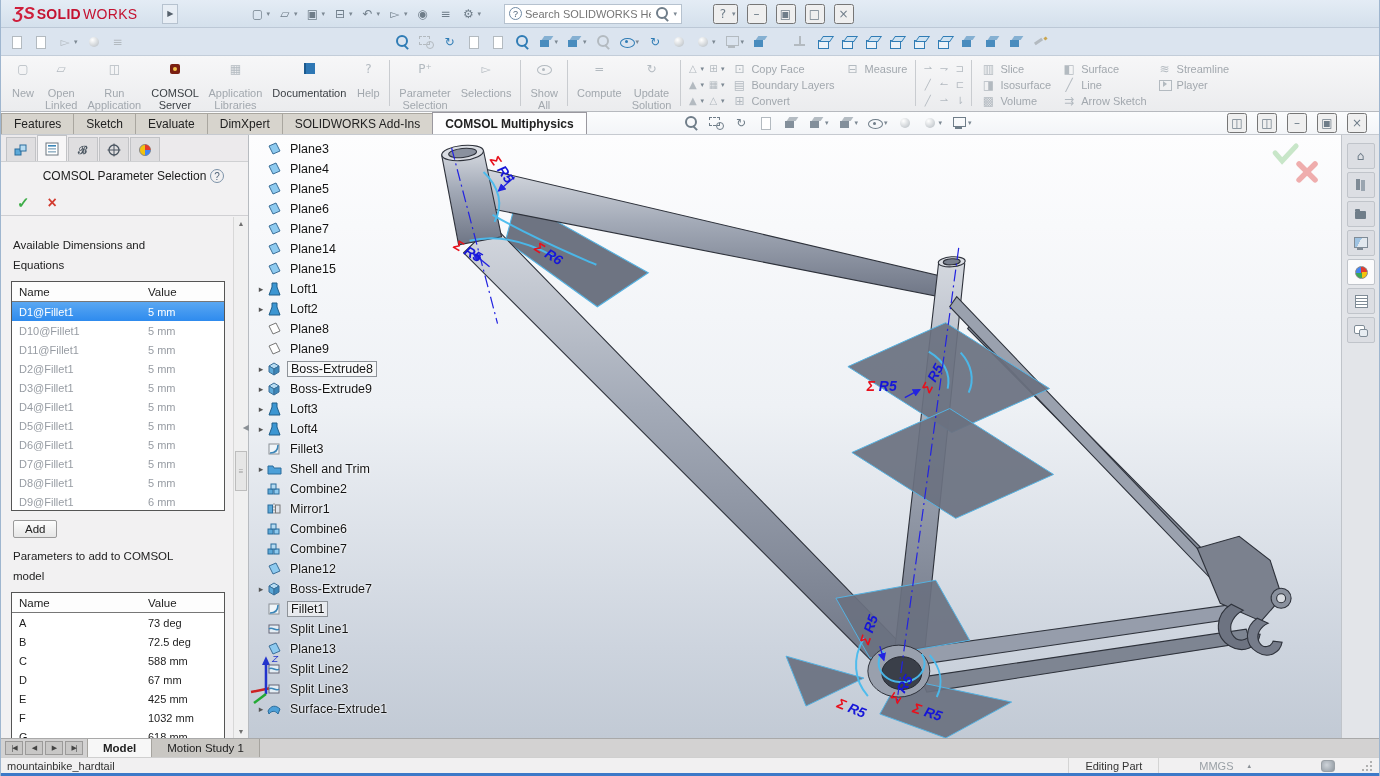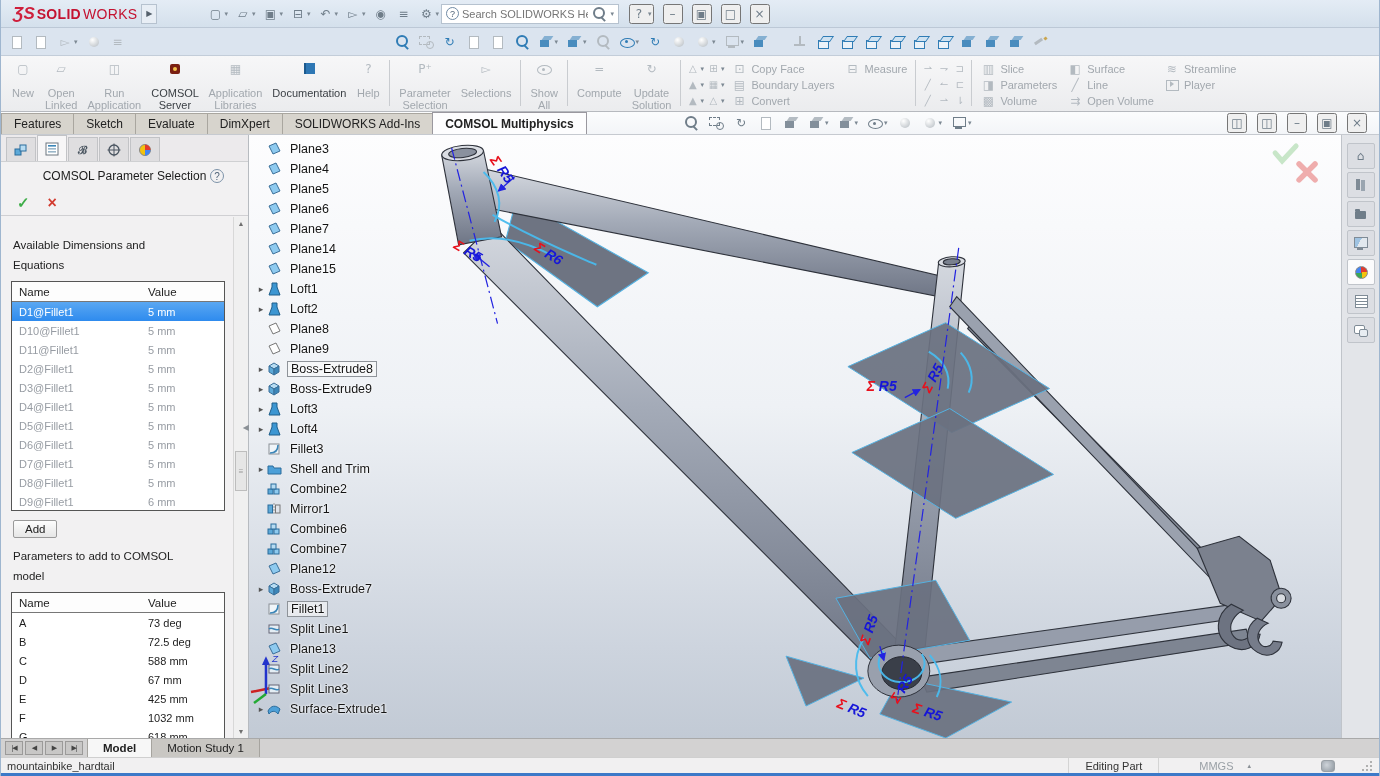--- a/index.html
+++ b/index.html
@@ -40,21 +40,21 @@
   .ic-ball::before{content:'';position:absolute;left:2px;top:2px;width:11px;height:11px;border-radius:50%;border:1px solid #888;background:conic-gradient(#e23b2e 0 90deg,#f4c20d 0 180deg,#3aa757 0 270deg,#4285f4 0 360deg)}
   .ic-palette::before{content:'';position:absolute;left:1px;top:2px;width:12px;height:9px;border:1px solid #7f8b96;background:linear-gradient(120deg,#9fc3e2 40%,#e2e8ee 40%)}
   .ic-palette::after{content:'';position:absolute;left:4px;bottom:1px;width:6px;height:2px;background:#7f8b96}
   .ic-triad::before{content:'';position:absolute;left:7px;top:2px;width:2px;height:10px;background:currentColor}
   .ic-triad::after{content:'';position:absolute;left:2px;top:10px;width:11px;height:2px;background:currentColor}
   .ic-brush::before{content:'';position:absolute;left:2px;top:6px;width:9px;height:3px;background:currentColor;transform:rotate(-35deg)}
   .ic-brush::after{content:'';position:absolute;right:1px;top:3px;width:3px;height:3px;background:#caa54e;transform:rotate(-35deg)}
   .dd{font-size:7px;color:#7c8893;margin-left:1px}
 
   
-  .titlebar{height:28px;flex:none;display:flex;align-items:center;padding:0 8px;gap:0;background:linear-gradient(#e4ecf5,#d4e0ec);border-bottom:1px solid #bcc8d6}
+  .titlebar{height:28px;flex:none;display:flex;align-items:center;padding:0 8px;gap:21px;background:linear-gradient(#e4ecf5,#d4e0ec);border-bottom:1px solid #bcc8d6}
   .logo{display:flex;align-items:baseline;gap:2px;padding:0 4px}
   .logo .ds{font-style:italic;font-weight:bold;color:#cf1f3c;font-size:17px}
   .logo .solid{font-weight:bold;color:#c41230;font-size:14px;letter-spacing:.3px}
   .logo .works{font-weight:normal;color:#c41230;font-size:14px;letter-spacing:.3px}
   .logo-expand{border:1px solid #b6c2cf;background:#e8eef5;width:16px;height:20px;font-size:8px;color:#55606b;display:flex;align-items:center;justify-content:center}
   .qat{display:flex;gap:3px;margin-left:48px}
   .qab{display:flex;align-items:center;padding:1px 2px;border:none;background:transparent;color:#5c6a76}
   .doc-title{flex:1;text-align:center;font-size:12px;color:#3c4650;white-space:nowrap;overflow:hidden}
   .search{display:flex;align-items:center;background:#fff;border:1px solid #b6c2cf;height:20px;padding:0 4px;width:178px;gap:3px}
   .help-circ{width:13px;height:13px;border:1.2px solid #6f8aa5;border-radius:50%;font-size:9px;display:flex;align-items:center;justify-content:center;color:#4f6largo78;color:#4f6378;flex:none}
@@ -500,39 +500,39 @@
         </button>
       </div>
       <div class="rsep"></div>
       <div class="rstackcol">
         <button class="sbtn">
           <span class="ic ic-txt dis">▥</span>
           <span>Slice</span>
         </button>
         <button class="sbtn">
           <span class="ic ic-txt dis">◨</span>
-          <span>Parameters</span>
+          <span>Isosurface</span>
         </button>
         <button class="sbtn">
           <span class="ic ic-txt dis">▩</span>
           <span>Volume</span>
         </button>
       </div>
       <div class="rstackcol">
         <button class="sbtn">
           <span class="ic ic-txt dis">◧</span>
           <span>Surface</span>
         </button>
         <button class="sbtn">
           <span class="ic ic-txt dis">╱</span>
           <span>Line</span>
         </button>
         <button class="sbtn">
           <span class="ic ic-txt dis">⇉</span>
-          <span>Open Volume</span>
+          <span>Arrow Sketch</span>
         </button>
       </div>
       <div class="rstackcol">
         <button class="sbtn">
           <span class="ic ic-txt dis">≋</span>
           <span>Streamline</span>
         </button>
         <button class="sbtn">
           <span class="ic ic-play dis"></span>
           <span>Player</span>

